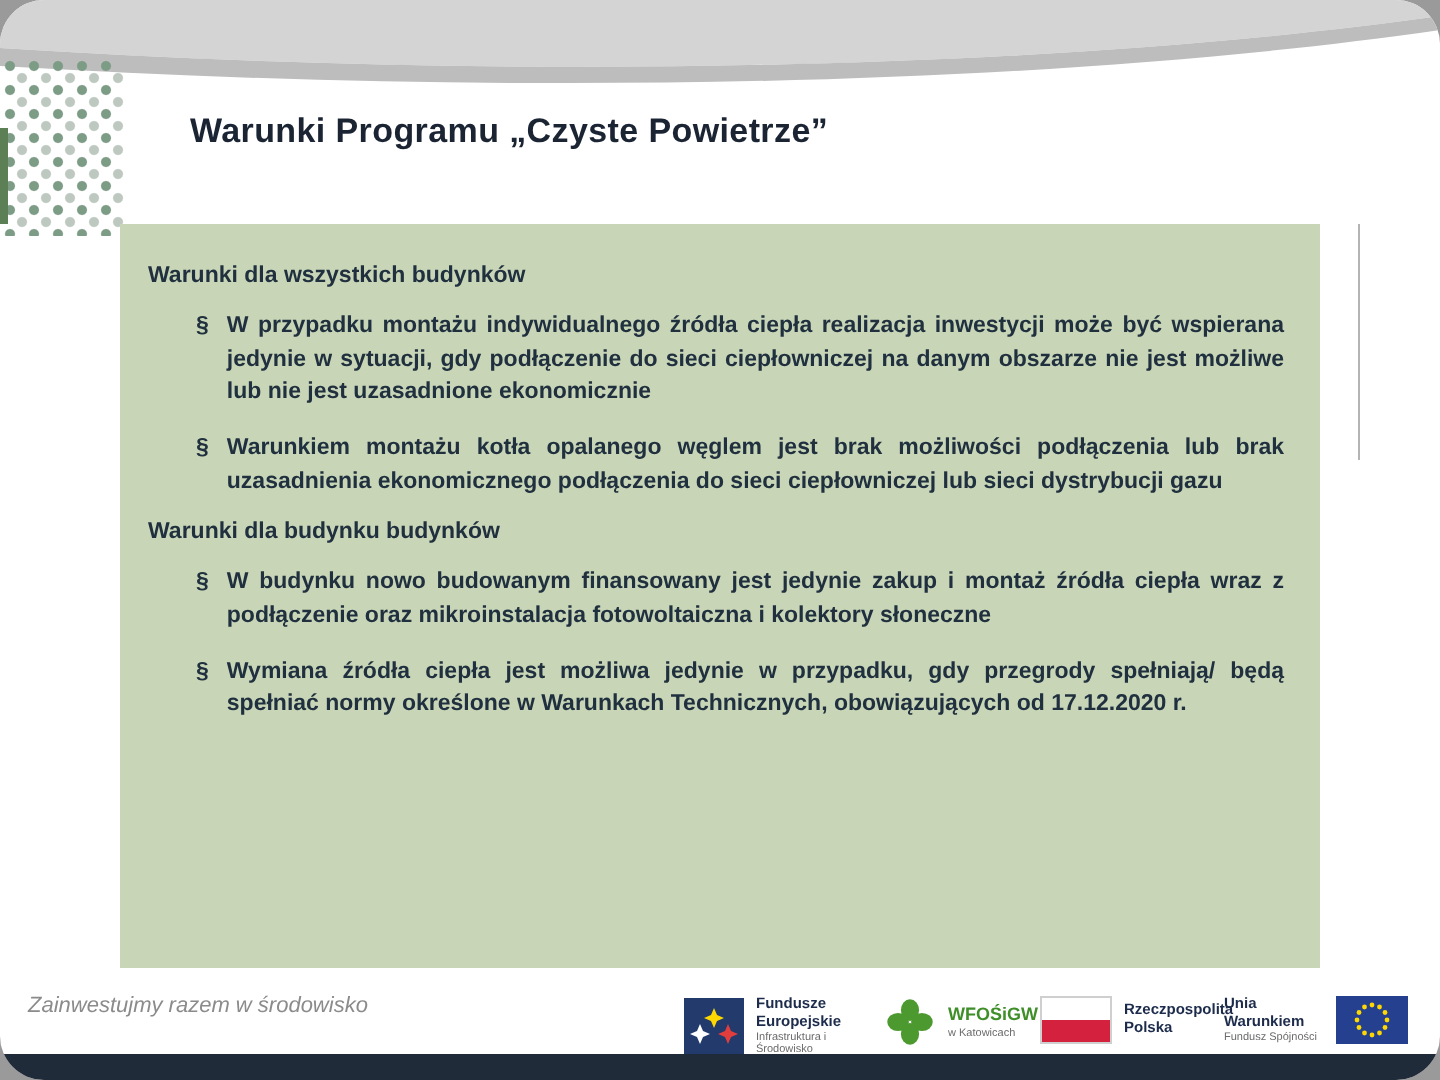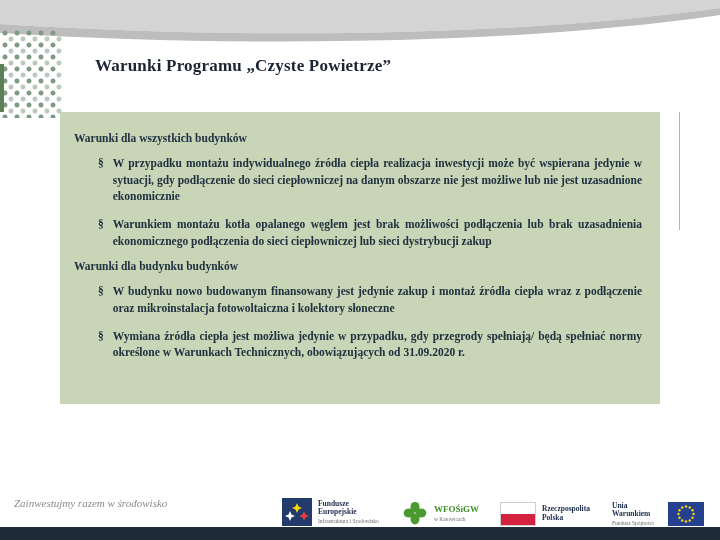--- a/index.html
+++ b/index.html
@@ -1,45 +1,45 @@
 <!DOCTYPE html>
 <html><head>
 <meta charset="utf-8">
 <style>
   html,body{margin:0;padding:0;background:#9a9a9a;}
   .slide{position:relative;width:720px;height:540px;background:#ffffff;overflow:hidden;
-         font-family:Liberation Serif, serif;}
+         font-family:Liberation Sans, sans-serif;border-radius:22px;}
 
   
   .swoosh{position:absolute;top:0;left:0;display:block;}
 
   
   .dots{position:absolute;left:2px;top:30px;width:60px;height:88px;
     background-image:
       radial-gradient(circle at 3px 3px,#7d9c86 2.2px,rgba(0,0,0,0) 2.8px),
       radial-gradient(circle at 3px 3px,#bcc8c0 2.2px,rgba(0,0,0,0) 2.8px);
     background-size:12px 12px,12px 12px;
     background-position:0 0,6px 6px;}
   .left-accent{position:absolute;left:0;top:64px;width:4px;height:48px;background:#5d7f55;}
 
   .title{position:absolute;left:95px;top:56px;font-size:17px;font-weight:bold;color:#1b2433;letter-spacing:.2px;}
 
-  .content-box{position:absolute;left:60px;top:112px;width:600px;height:292px;background:#c8d6b7;
+  .content-box{position:absolute;left:60px;top:112px;width:600px;height:372px;background:#c8d6b7;
                box-sizing:border-box;padding:16px 18px 8px 14px;}
   .section-header{font-size:11.5px;font-weight:bold;color:#20303f;margin:4px 0 11px 0;}
   .bullet{display:flex;gap:9px;margin:0 0 11px 24px;font-size:11.5px;font-weight:600;color:#20303f;line-height:1.45;}
   .bullet .marker{flex:0 0 auto;font-weight:bold;}
   .bullet .text{text-align:justify;}
 
   .right-line{position:absolute;left:679px;top:112px;width:1px;height:118px;background:#b4b4b4;}
 
   .bottom-bar{position:absolute;left:0;bottom:0;width:720px;height:13px;background:#1f2b39;}
   .tagline{position:absolute;left:14px;top:497px;font-size:11px;font-style:italic;color:#8b8b8b;}
 
-  .logos{position:absolute;right:16px;top:498px;display:flex;align-items:flex-end;gap:20px;}
+  .logos{position:absolute;right:16px;top:498px;display:flex;align-items:flex-start;}
   .logo{display:flex;align-items:center;gap:6px;}
   .logo-text{font-size:7.5px;font-weight:bold;color:#1d2c4c;line-height:1.15;}
   .logo-sub{font-size:5.5px;font-weight:normal;color:#6b6b6b;margin-top:1px;line-height:1.1;}
   .narrow{width:50px;}
   .narrow-sub{width:64px;}
   .pl-flag{width:36px;height:24px;border:1px solid #cfcfcf;box-sizing:border-box;display:flex;flex-direction:column;}
   .pl-flag .w{flex:1;background:#ffffff;}
   .pl-flag .r{flex:1;background:#d4213d;}
   .wfos-name{color:#3f8f29;font-size:9px;width:46px;}
 </style>
@@ -61,32 +61,32 @@
   <div class="content-box">
 
     <div class="section-header">Warunki dla wszystkich budynków</div>
 
     <div class="bullet">
       <span class="marker">§</span>
       <span class="text">W przypadku montażu indywidualnego źródła ciepła realizacja inwestycji może być wspierana jedynie w sytuacji, gdy podłączenie do sieci ciepłowniczej na danym obszarze nie jest możliwe lub nie jest uzasadnione ekonomicznie</span>
     </div>
     <div class="bullet">
       <span class="marker">§</span>
-      <span class="text">Warunkiem montażu kotła opalanego węglem jest brak możliwości podłączenia lub brak uzasadnienia ekonomicznego podłączenia do sieci ciepłowniczej lub sieci dystrybucji zakup</span>
+      <span class="text">Warunkiem montażu kotła opalanego węglem jest brak możliwości podłączenia lub brak uzasadnienia ekonomicznego podłączenia do sieci ciepłowniczej lub sieci dystrybucji gazu</span>
     </div>
 
     <div class="section-header">Warunki dla budynku budynków</div>
 
     <div class="bullet">
       <span class="marker">§</span>
       <span class="text">W budynku nowo budowanym finansowany jest jedynie zakup i montaż źródła ciepła wraz z podłączenie oraz mikroinstalacja fotowoltaiczna i kolektory słoneczne</span>
     </div>
     <div class="bullet">
       <span class="marker">§</span>
-      <span class="text">Wymiana źródła ciepła jest możliwa jedynie w przypadku, gdy przegrody spełniają/ będą spełniać normy określone w Warunkach Technicznych, obowiązujących od 31.09.2020 r.</span>
+      <span class="text">Wymiana źródła ciepła jest możliwa jedynie w przypadku, gdy przegrody spełniają/ będą spełniać normy określone w Warunkach Technicznych, obowiązujących od 17.12.2020 r.</span>
     </div>
 
   </div>
 
   <div class="right-line"></div>
 
   <div class="tagline">Zainwestujmy razem w środowisko</div>
 
   <div class="logos">
 

